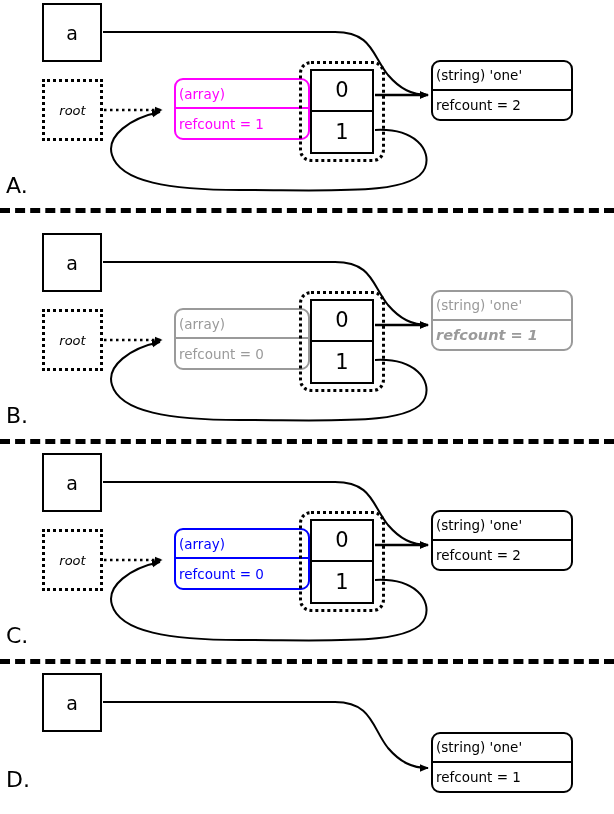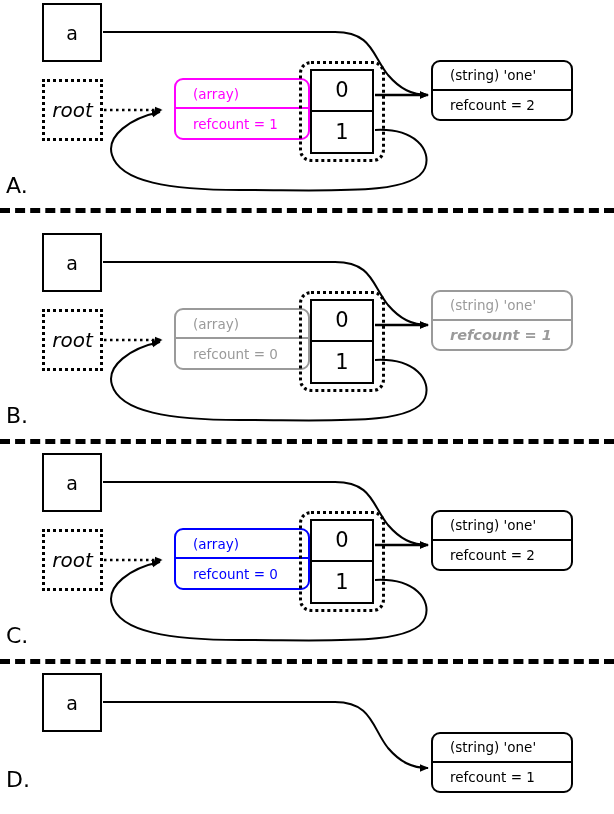--- a/index.html
+++ b/index.html
@@ -9,27 +9,27 @@
   svg.layer{position:absolute;left:0;top:0;width:614px;height:814px;pointer-events:none;}
   .panel{position:absolute;left:0;width:614px;}
 
   
   .var-box{position:absolute;box-sizing:border-box;border:2px solid #000;background:#fff;
            display:flex;align-items:center;justify-content:center;
            font-size:19px;color:#000;}
   
   .root-box{position:absolute;box-sizing:border-box;border:3px dotted #000;background:#fff;
             display:flex;align-items:center;justify-content:center;
-            font-size:20px;font-style:italic;color:#000;}
+            font-size:13px;font-style:italic;color:#000;}
 
   
   .zval{position:absolute;box-sizing:border-box;border:2px solid #000;border-radius:9px;
         background:#fff;overflow:hidden;}
   .zval .r{box-sizing:border-box;height:50%;display:flex;align-items:center;
-           padding-left:17px;font-size:13.5px;color:#000;white-space:nowrap;}
+           padding-left:3px;font-size:13.5px;color:#000;white-space:nowrap;}
   .zval .r.top{border-bottom:2px solid #000;}
 
   .zval.magenta{border-color:#FF00FF;}
   .zval.magenta .r{color:#FF00FF;}
   .zval.magenta .r.top{border-bottom-color:#FF00FF;}
 
   .zval.blue{border-color:#0000FF;}
   .zval.blue .r{color:#0000FF;}
   .zval.blue .r.top{border-bottom-color:#0000FF;}
 

